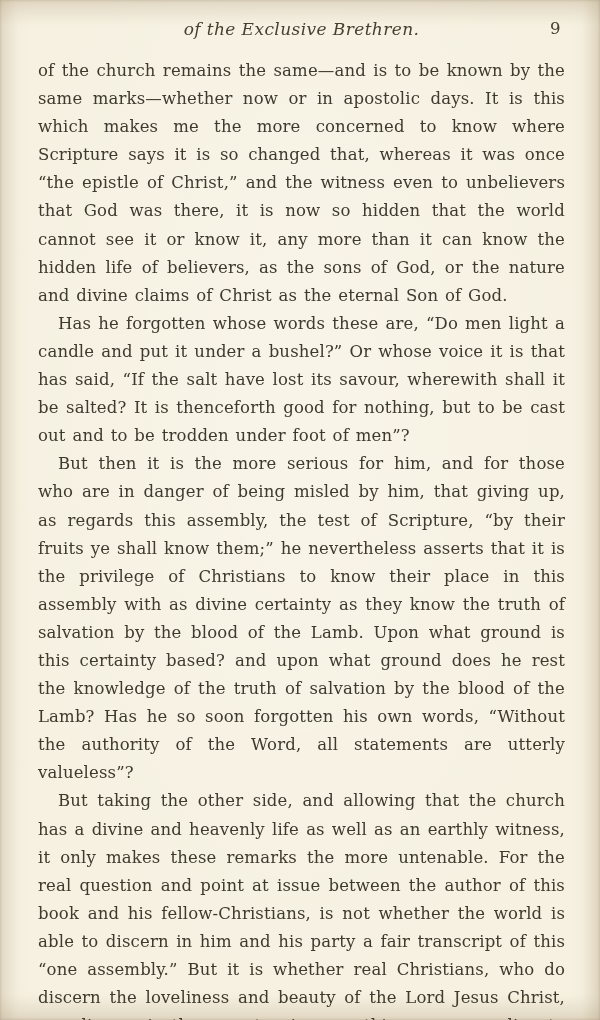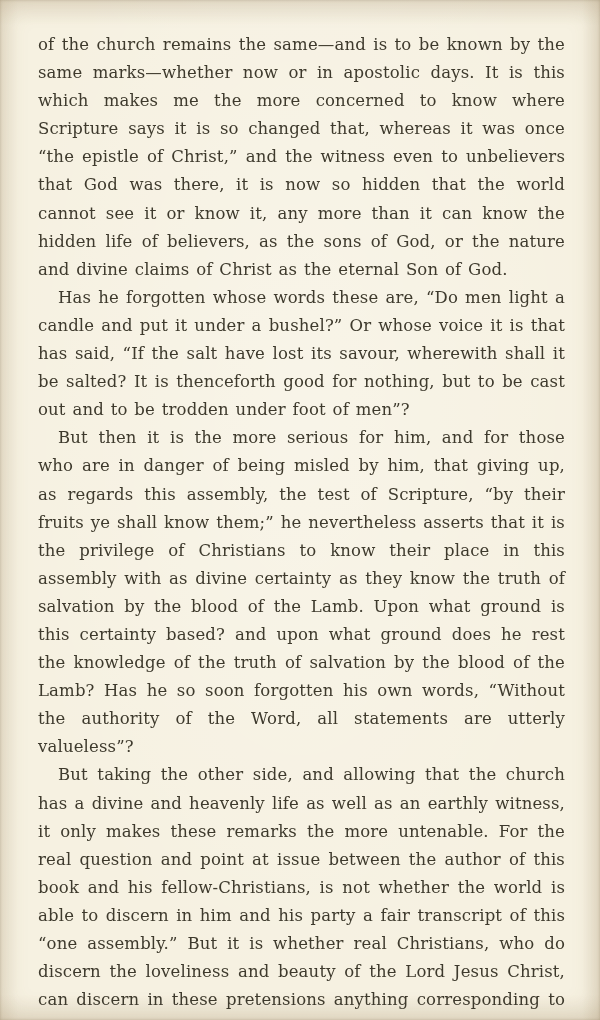--- a/index.html
+++ b/index.html
@@ -55,20 +55,24 @@
   }
   .para { margin: 0; }
   .para.indent { text-indent: 20px; }
   .italic { }
 </style>
 </head>
 <body>
 
 <div class="page">
   <div class="inner">
+    <div class="running-header">
+      <span>of the Exclusive Brethren.</span>
+      <span class="page-number">9</span>
+    </div>
     <div class="page-body">
         <p class="para"><span>of the church remains the same—and is to be known by the same marks—whether now or in apostolic days.  It is this which makes me the more concerned to know where Scripture says it is so changed that, whereas it was once “the epistle of Christ,” and the witness even to unbelievers that God was there, it is now so hidden that the world cannot see it or know it, any more than it can know the hidden life of believers, as the sons of God, or the nature and divine claims of Christ as the eternal Son of God.</span></p>
         <p class="para indent"><span>Has he forgotten whose words these are, “Do men light a candle and put it under a bushel?”  Or whose voice it is that has said, “If the salt have lost its savour, wherewith shall it be salted?  It is thenceforth good for nothing, but to be cast out and to be trodden under foot of men”?</span></p>
         <p class="para indent"><span>But then it is the more serious for him, and for those who are in danger of being misled by him, that giving up, as regards this assembly, the test of Scripture, “by their fruits ye shall know them;” he nevertheless asserts that it is the privilege of Christians to know their place in this assembly with as </span><span class="italic">divine certainty</span><span> as they know the truth of salvation by the blood of the Lamb.  Upon what ground is this certainty based? and upon what ground does he rest the knowledge of the truth of salvation by the blood of the Lamb?  Has he so soon forgotten his own words, “Without the authority of the Word, all statements are utterly valueless”?</span></p>
         <p class="para indent"><span>But taking the other side, and allowing that the church has a divine and heavenly life as well as an earthly witness, it only makes these remarks the more untenable.  For the real question and point at issue between the author of this book and his fellow-Christians, is not whether </span><span class="italic">the world</span><span> is able to discern in him and his party a fair transcript of this “one assembly.”  But it is whether </span><span class="italic">real Christians</span><span>, who do discern the loveliness and beauty of the Lord Jesus Christ, can discern in these pretensions anything corresponding to the ideal of the church of God as taught by the apostle in the Ephesians and Colossians, or anything like the minis-</span></p>
       </div>
   </div>
 </div>
 
 </body></html>

